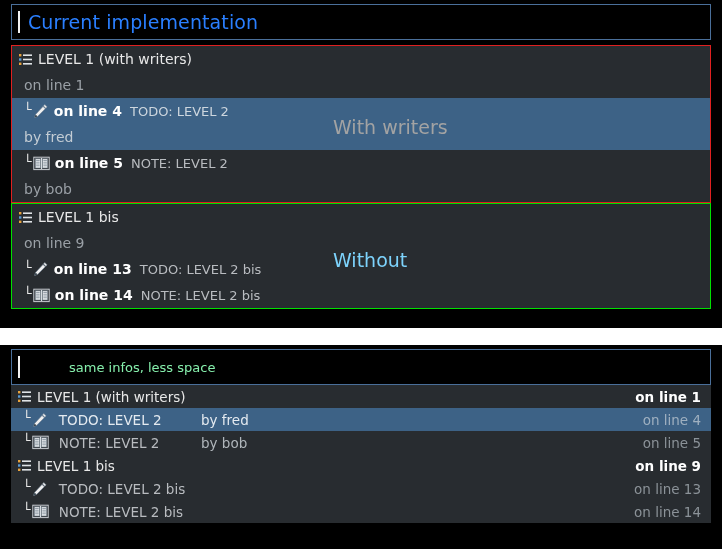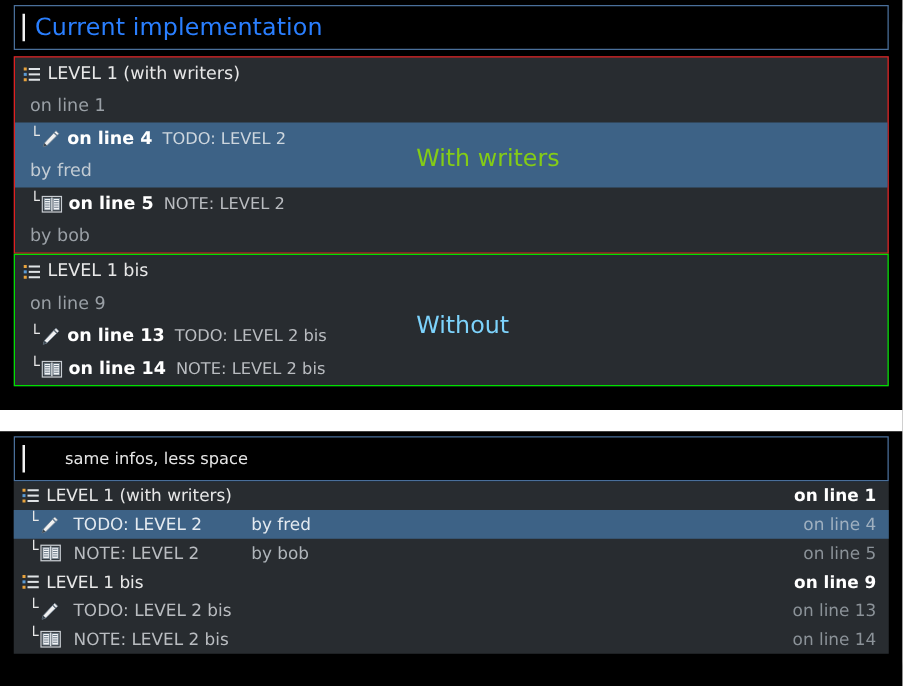--- a/index.html
+++ b/index.html
@@ -51,22 +51,22 @@
   .panel-title {
     font-size: 19px;
     letter-spacing: 0.1px;
     white-space: nowrap;
   }
   .title-blue  { color: #2a7fff; }
   .title-cyan  { color: #4ff0e0; }
 
   .panel-subnote {
     font-size: 13px;
-    color: #e5e5e5;
-    margin-left: 24px;
+    color: #86efac;
+    margin-left: 41px;
     white-space: nowrap;
   }
 
   
   #panel-current {
     top: 0;
     width: 722px;
     height: 328px;
   }
 
@@ -116,21 +116,21 @@
   .line-strong { color: #ffffff; font-size: 14px; font-weight: bold; }
   .todo-label  { color: #b9bcc0; font-size: 13px; margin-left: 8px; }
   .todo-label.on-sel { color: #cdd6de; }
 
   
   .annot {
     position: absolute;
     font-size: 19px;
     white-space: nowrap;
   }
-  .annot-red   { color: #84cc16; }
+  .annot-red   { color: #a3a3a3; }
   .annot-green { color: #7dd3fc; }
 
   
   #panel-mockup {
     top: 345px;
     width: 722px;
     height: 204px;
   }
 
   .mock-list {

